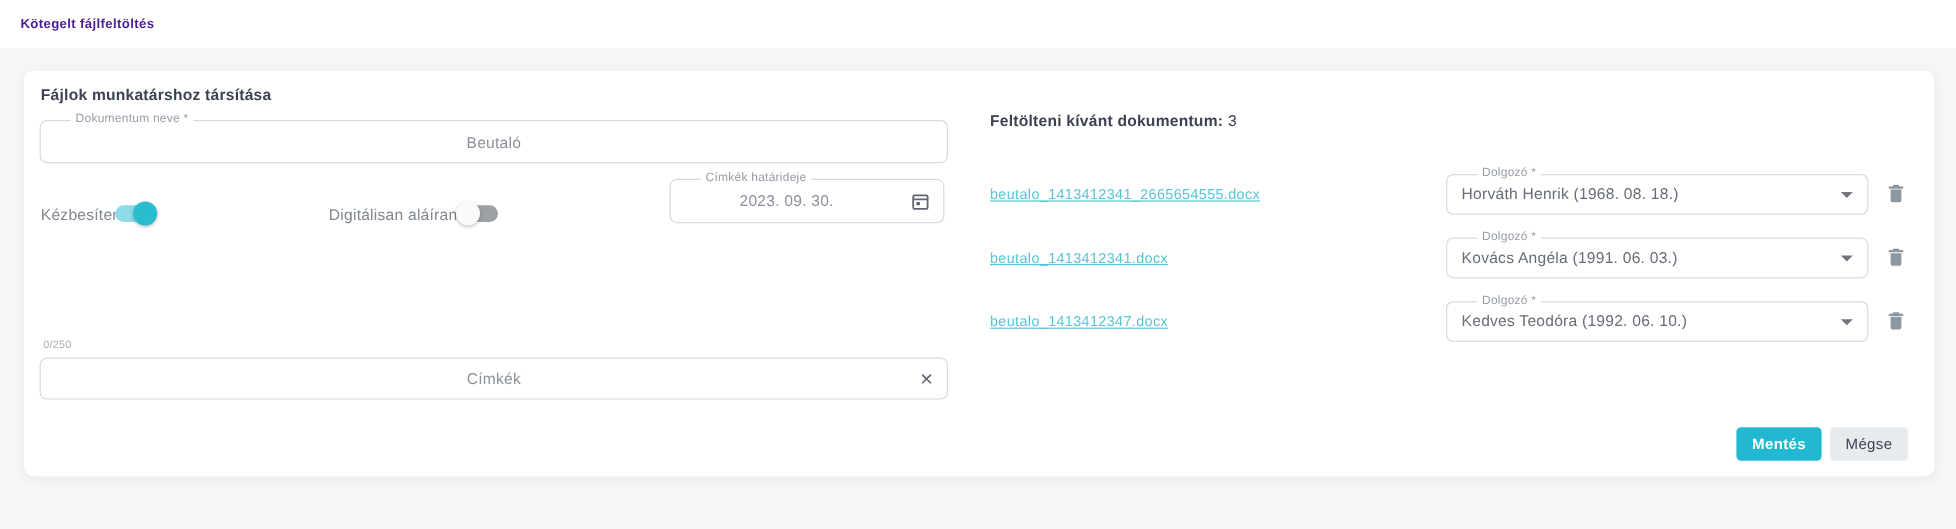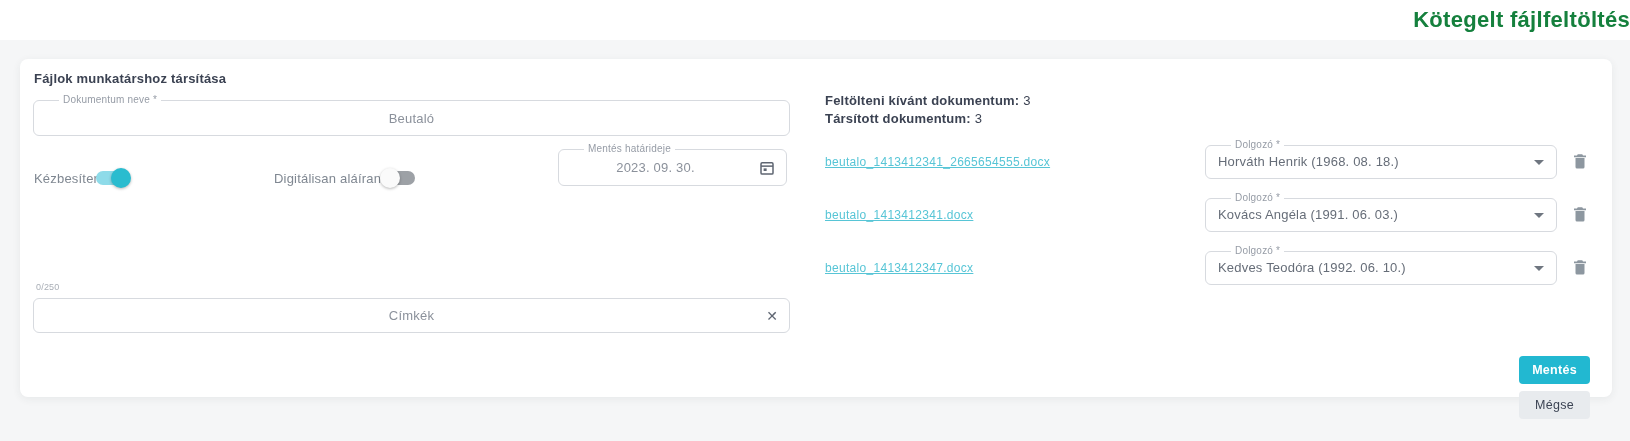--- a/index.html
+++ b/index.html
@@ -6,21 +6,21 @@
   html,body { margin:0; padding:0; }
   body {
     background:#f5f6f7;
     font-family:"Liberation Sans", sans-serif;
     color:#3b4252;
   }
   .screen { position:relative; width:1630px; height:441px; background:#f5f6f7; overflow:hidden; }
 
   
   .page-header { position:absolute; left:0; top:0; width:100%; height:40px; background:#ffffff; }
-  .page-title { margin:0; padding-left:17px; line-height:40px; font-size:22px; font-weight:600; color:#15803d; letter-spacing:.3px;text-align:right; }
+  .page-title { margin:0; padding-left:17px; line-height:40px; font-size:11px; font-weight:600; color:#4c1d95; letter-spacing:.3px; }
 
   
   .card { position:absolute; left:20px; top:59px; width:1592px; height:338px; background:#ffffff; border-radius:8px; box-shadow:0 2px 8px rgba(40,50,60,.07); }
   .section-title { position:absolute; left:14px; top:12px; margin:0; font-size:13px; font-weight:700; color:#3b4252; letter-spacing:.2px; }
 
   
   .mfield { position:absolute; border:1px solid #d7dadf; border-radius:6px; background:#fff; }
   .mlabel { position:absolute; top:-7px; left:9px; background:#fff; padding:0 4px; font-size:10px; color:#969ca6; letter-spacing:.2px; white-space:nowrap;margin-left:16px; }
   .minput { border:none; outline:none; background:transparent; width:calc(100% - 24px); margin:0 12px; height:100%; font-family:"Liberation Sans",sans-serif; font-size:13px; color:#8b919b; letter-spacing:.2px; padding:0;text-align:center; }
   .minput::placeholder, .mtextarea::placeholder { color:#8b919b; opacity:1; }
@@ -59,21 +59,21 @@
   
   .assign-row { position:absolute; left:0; width:100%; height:34px; }
   .row-0 { top:86px; } .row-1 { top:139px; } .row-2 { top:192px; }
   .file-link { position:absolute; left:805px; top:0; line-height:34px; font-size:12px; color:#57c5d6; text-decoration:underline; letter-spacing:.3px; cursor:pointer; }
   .emp-field { left:1185px; top:0; width:352px; height:34px; cursor:pointer; }
   .emp-value { line-height:32px; margin:0 28px 0 12px; font-size:13px; color:#666d78; letter-spacing:.2px; white-space:nowrap; overflow:hidden; }
   .dd-arrow { position:absolute; right:12px; top:14px; width:0; height:0; border-left:5px solid transparent; border-right:5px solid transparent; border-top:5px solid #6f7680; }
   .trash-btn { position:absolute; left:1550px; top:7px; width:20px; height:20px; border:none; background:none; padding:0; cursor:pointer; }
 
   
-  .actions { position:absolute; top:297px; right:22px; display:flex; gap:7px;flex-direction:column; }
+  .actions { position:absolute; top:297px; right:22px; display:flex; gap:7px; }
   .btn { border:none; border-radius:4px; height:28px; padding:0 13px; font-family:"Liberation Sans",sans-serif; font-size:12.5px; letter-spacing:.3px; cursor:pointer; }
   .btn-save   { background:#22b8d1; color:#ffffff; font-weight:700; }
   .btn-cancel { background:#e8ebee; color:#3c4454; font-weight:400; }
 </style>
 </head>
 <body>
 
 <div class="screen">
 
   <header class="page-header">
@@ -94,44 +94,41 @@
       <span class="thumb"></span>
     </div>
 
     <span class="toggle-label tl-sign">Digitálisan aláírandó</span>
     <div class="toggle tg-sign state-off">
       <span class="track"></span>
       <span class="thumb"></span>
     </div>
 
     <div class="mfield f-date">
-      <span class="mlabel">Mentés határideje</span>
+      <span class="mlabel">Címkék határideje</span>
       <input class="minput" type="text" value="2023. 09. 30." style="">
       <button class="cal-btn" title="">
         <svg width="18" height="18" viewBox="0 0 24 24" fill="none" stroke="#5f6672" stroke-width="2">
           <rect x="4" y="5" width="16" height="15" rx="1.5"></rect>
           <line x1="4" y1="9.5" x2="20" y2="9.5"></line>
           <rect x="7.5" y="12.5" width="4" height="3.5" fill="#5f6672" stroke="none"></rect>
         </svg>
       </button>
     </div>
 
     <div class="char-counter">0/250</div>
 
     <div class="mfield f-tags">
       <input class="minput" type="text" placeholder="Címkék" style="">
       <button class="clear-btn">✕</button>
     </div>
 
     <div class="summary">
       <div>
         <span class="lbl">Feltölteni kívánt dokumentum:</span><span class="cnt">3</span>
-      </div>
-      <div>
-        <span class="lbl">Társított dokumentum:</span><span class="cnt">3</span>
       </div>
     </div>
 
     <div class="assign-row row-0">
       <a class="file-link">beutalo_1413412341_2665654555.docx</a>
       <div class="mfield emp-field">
         <span class="mlabel">Dolgozó *</span>
         <div class="emp-value">Horváth Henrik (1968. 08. 18.)</div>
         <span class="dd-arrow"></span>
       </div>

